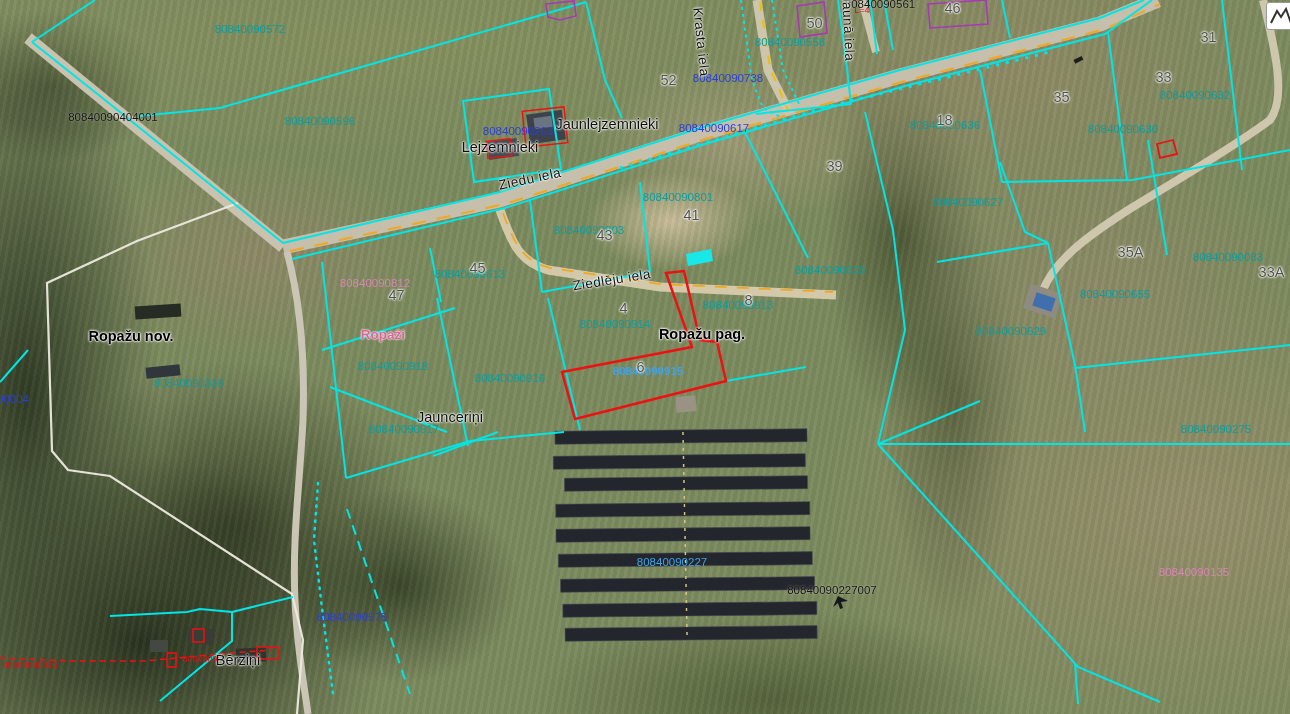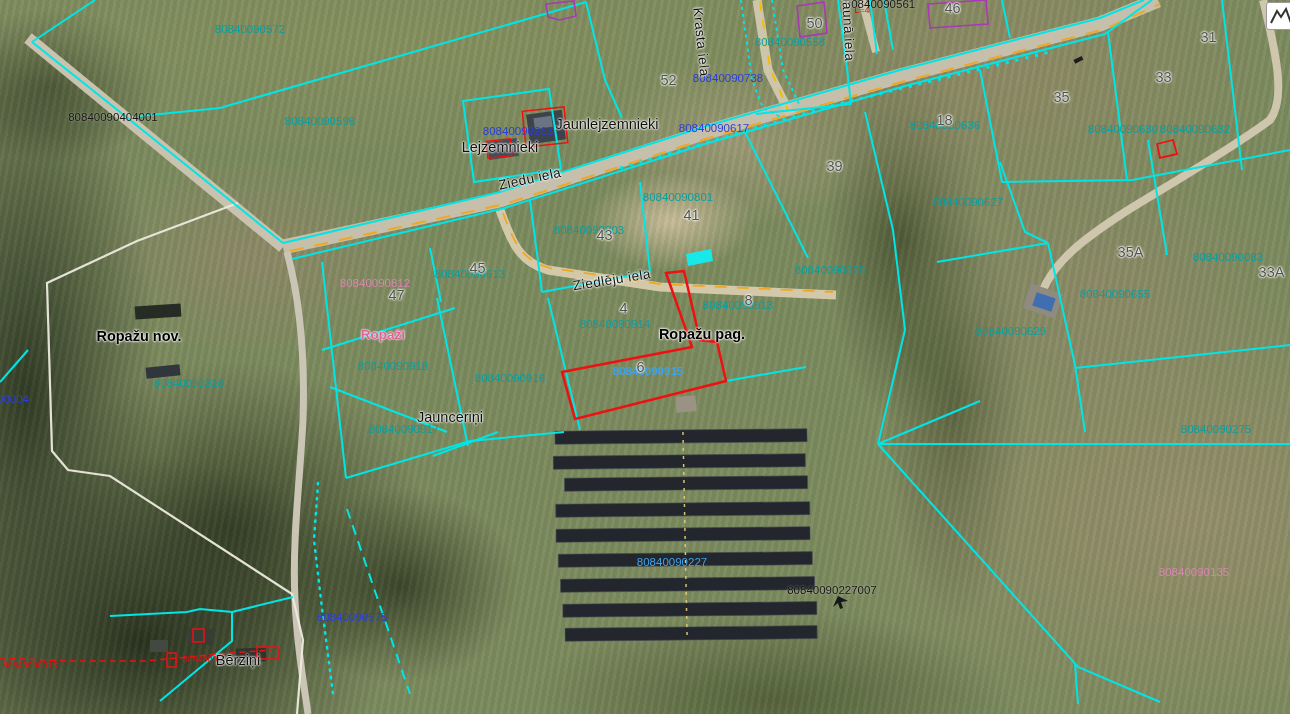--- a/index.html
+++ b/index.html
@@ -176,21 +176,21 @@
       <span class="lbl num-teal" style="left: 510px; top: 379px; text-align: right;">80840090916</span>
       <span class="lbl num-teal" style="left: 615px; top: 325px;">80840090914</span>
       <span class="lbl num-teal" style="left: 738px; top: 306px;">80840090913</span>
       <span class="lbl num-teal" style="left: 404px; top: 430px; text-align: center;">80840090917</span>
       <span class="lbl num-teal" style="left: 189px; top: 384px;">80840090316</span>
       <span class="lbl num-teal" style="left: 822px; top: 271px; margin-left: 8px;">80840090628</span>
       <span class="lbl num-teal" style="left: 968px; top: 203px;">80840090627</span>
       <span class="lbl num-teal" style="left: 1011px; top: 332px;">80840090629</span>
       <span class="lbl num-teal" style="left: 1115px; top: 295px;">80840090655</span>
       <span class="lbl num-teal" style="left: 1123px; top: 130px;">80840090630</span>
-      <span class="lbl num-teal" style="left: 1195px; top: 96px; margin-top: 34px;">80840090632</span>
+      <span class="lbl num-teal" style="left: 1195px; top: 96px;">80840090632</span>
       <span class="lbl num-teal" style="left: 945px; top: 126px;">80840090636</span>
       <span class="lbl num-teal" style="left: 1228px; top: 258px;">80840090083</span>
       <span class="lbl num-teal" style="left: 1216px; top: 430px;">80840090275</span>
       <span class="lbl num-blue" style="left: 714px; top: 129px;">80840090617</span>
       <span class="lbl num-blue" style="left: 728px; top: 79px;">80840090738</span>
       <span class="lbl num-blue" style="left: 352px; top: 618px;">80840090575</span>
       <span class="lbl num-blue" style="left: 13px; top: 400px;">90004</span>
       <span class="lbl num-blue" style="left: 518px; top: 132px;">80840090263</span>
       <span class="lbl num-lblue bold" style="left: 648px; top: 372px;">80840090915</span>
       <span class="lbl num-lblue" style="left: 672px; top: 563px;">80840090227</span>
@@ -214,21 +214,21 @@
       <span class="lbl num-gray" style="left: 634px; top: 367px;">6</span>
       <span class="lbl num-gray" style="left: 1124px; top: 252px;">35A</span>
       <span class="lbl num-gray" style="left: 1265px; top: 272px;">33A</span>
       <span class="lbl name-black" style="left: 607px; top: 124px;">Jaunlejzemnieki</span>
       <span class="lbl name-black" style="left: 500px; top: 147px;">Lejzemnieki</span>
       <span class="lbl name-black" style="left: 450px; top: 417px;">Jaunceriņi</span>
       <span class="lbl name-black" style="left: 238px; top: 660px;">Bērziņi</span>
       <span class="lbl num-black" style="left: 113px; top: 118px;">80840090404001</span>
       <span class="lbl num-black" style="left: 880px; top: 5px;">80840090561</span>
       <span class="lbl num-black" style="left: 832px; top: 591px;">80840090227007</span>
-      <span class="lbl name-bold" style="left: 131px; top: 336px; margin-left: 8px;">Ropažu nov.</span>
+      <span class="lbl name-bold" style="left: 131px; top: 336px;">Ropažu nov.</span>
       <span class="lbl name-bold" style="left: 702px; top: 334px;">Ropažu pag.</span>
       <span class="lbl road-name" style="left: 530px; top: 179px; transform: translate(-50%, -50%) rotate(-12deg);">Ziedu iela</span>
       <span class="lbl road-name" style="left: 612px; top: 280px; transform: translate(-50%, -50%) rotate(-9deg);">Ziedlēju iela</span>
       <span class="lbl road-name" style="left: 701px; top: 42px; transform: translate(-50%, -50%) rotate(84deg);">Krasta iela</span>
       <span class="lbl road-name" style="left: 848px; top: 28px; transform: translate(-50%, -50%) rotate(87deg);">Jaunā iela</span>
       <span class="lbl num-red" style="left: 200px; top: 659px;">8084009</span>
       <span class="lbl num-red" style="left: 30px; top: 665px;">80840090016</span>
       <span class="lbl num-red" style="left: 862px; top: 10px;">L=4</span>
     </div>
 

